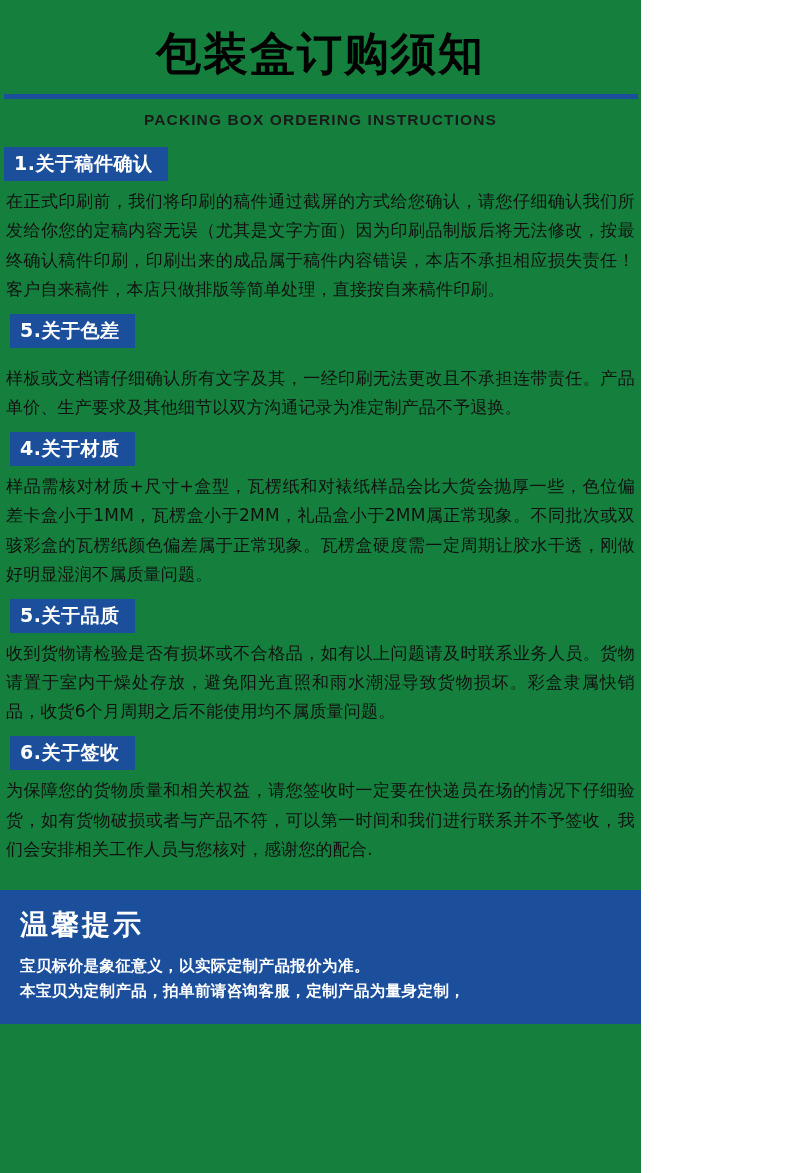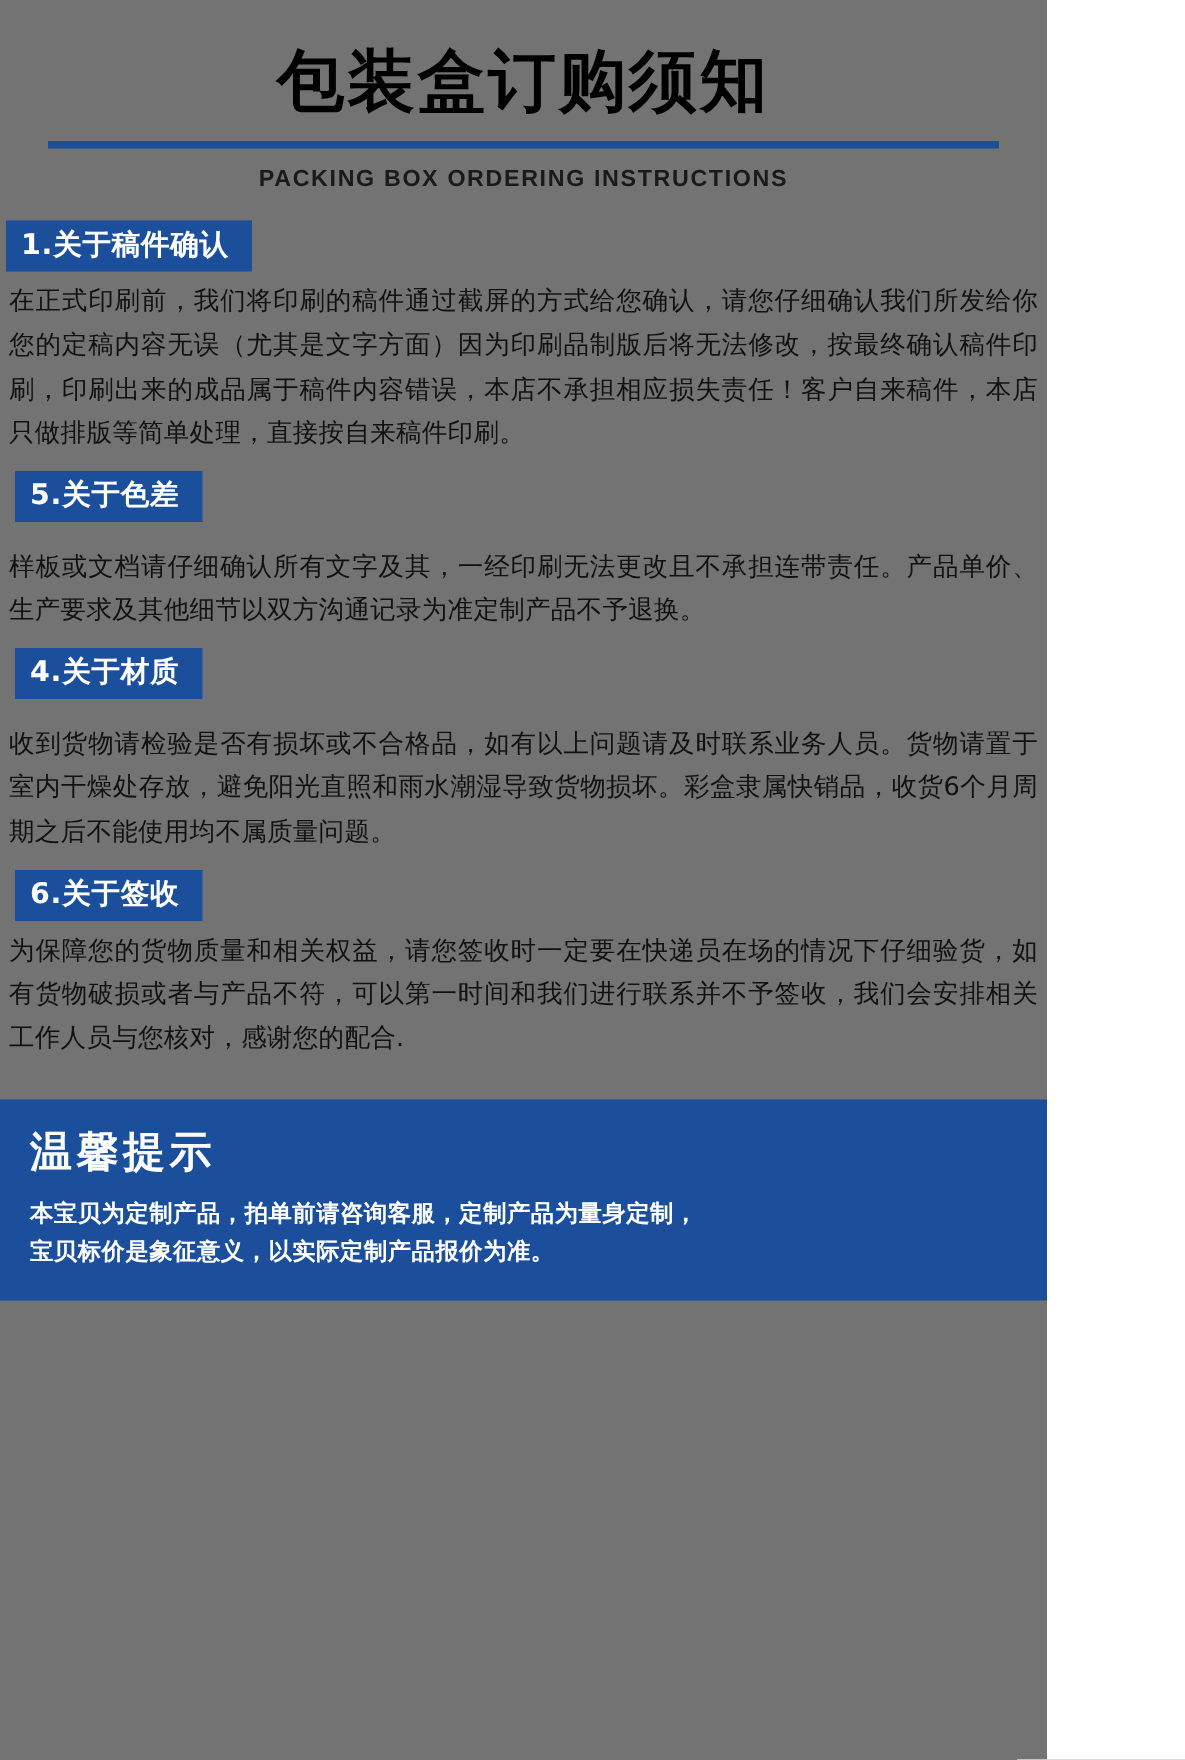--- a/index.html
+++ b/index.html
@@ -9,23 +9,23 @@
     font-family: "Liberation Sans", sans-serif;
   }
   body {
     width: 790px;
     min-height: 1173px;
     position: relative;
     overflow: hidden;
   }
 
   .page {
-    width: 698px;
+    width: 641px;
     min-height: 1173px;
-    background: #737373;
+    background: #15803d;
     position: relative;
     padding: 0;
   }
 
   
   .header {
     padding-top: 26px;
     text-align: center;
   }
   .title-wrap {
@@ -145,36 +145,38 @@
     <div class="gap-sm"></div>
 
     <div class="section sec-3">
       <div class="sec-body">样板或文档请仔细确认所有文字及其，一经印刷无法更改且不承担连带责任。产品单价、生产要求及其他细节以双方沟通记录为准定制产品不予退换。</div>
     </div>
 
     <div class="gap-sm"></div>
 
     <div class="section sec-4">
       <div class="sec-head">4.关于材质</div>
+      <div class="sec-body">样品需核对材质+尺寸+盒型，瓦楞纸和对裱纸样品会比大货会抛厚一些，色位偏差卡盒小于1MM，瓦楞盒小于2MM，礼品盒小于2MM属正常现象。不同批次或双骇彩盒的瓦楞纸颜色偏差属于正常现象。瓦楞盒硬度需一定周期让胶水干透，刚做好明显湿润不属质量问题。</div>
     </div>
 
     <div class="gap-sm"></div>
 
     <div class="section sec-5">
+      <div class="sec-head">5.关于品质</div>
       <div class="sec-body">收到货物请检验是否有损坏或不合格品，如有以上问题请及时联系业务人员。货物请置于室内干燥处存放，避免阳光直照和雨水潮湿导致货物损坏。彩盒隶属快销品，收货6个月周期之后不能使用均不属质量问题。</div>
     </div>
 
     <div class="gap-sm"></div>
 
     <div class="section sec-6">
       <div class="sec-head">6.关于签收</div>
       <div class="sec-body">为保障您的货物质量和相关权益，请您签收时一定要在快递员在场的情况下仔细验货，如有货物破损或者与产品不符，可以第一时间和我们进行联系并不予签收，我们会安排相关工作人员与您核对，感谢您的配合.</div>
     </div>
 
   </div>
 
   <div class="footer">
     <div class="footer-title">温馨提示</div>
+    <div class="footer-line">宝贝标价是象征意义，以实际定制产品报价为准。</div>
     <div class="footer-line">本宝贝为定制产品，拍单前请咨询客服，定制产品为量身定制，</div>
-    <div class="footer-line">宝贝标价是象征意义，以实际定制产品报价为准。</div>
   </div>
 
 </div>
 
 </body></html>

